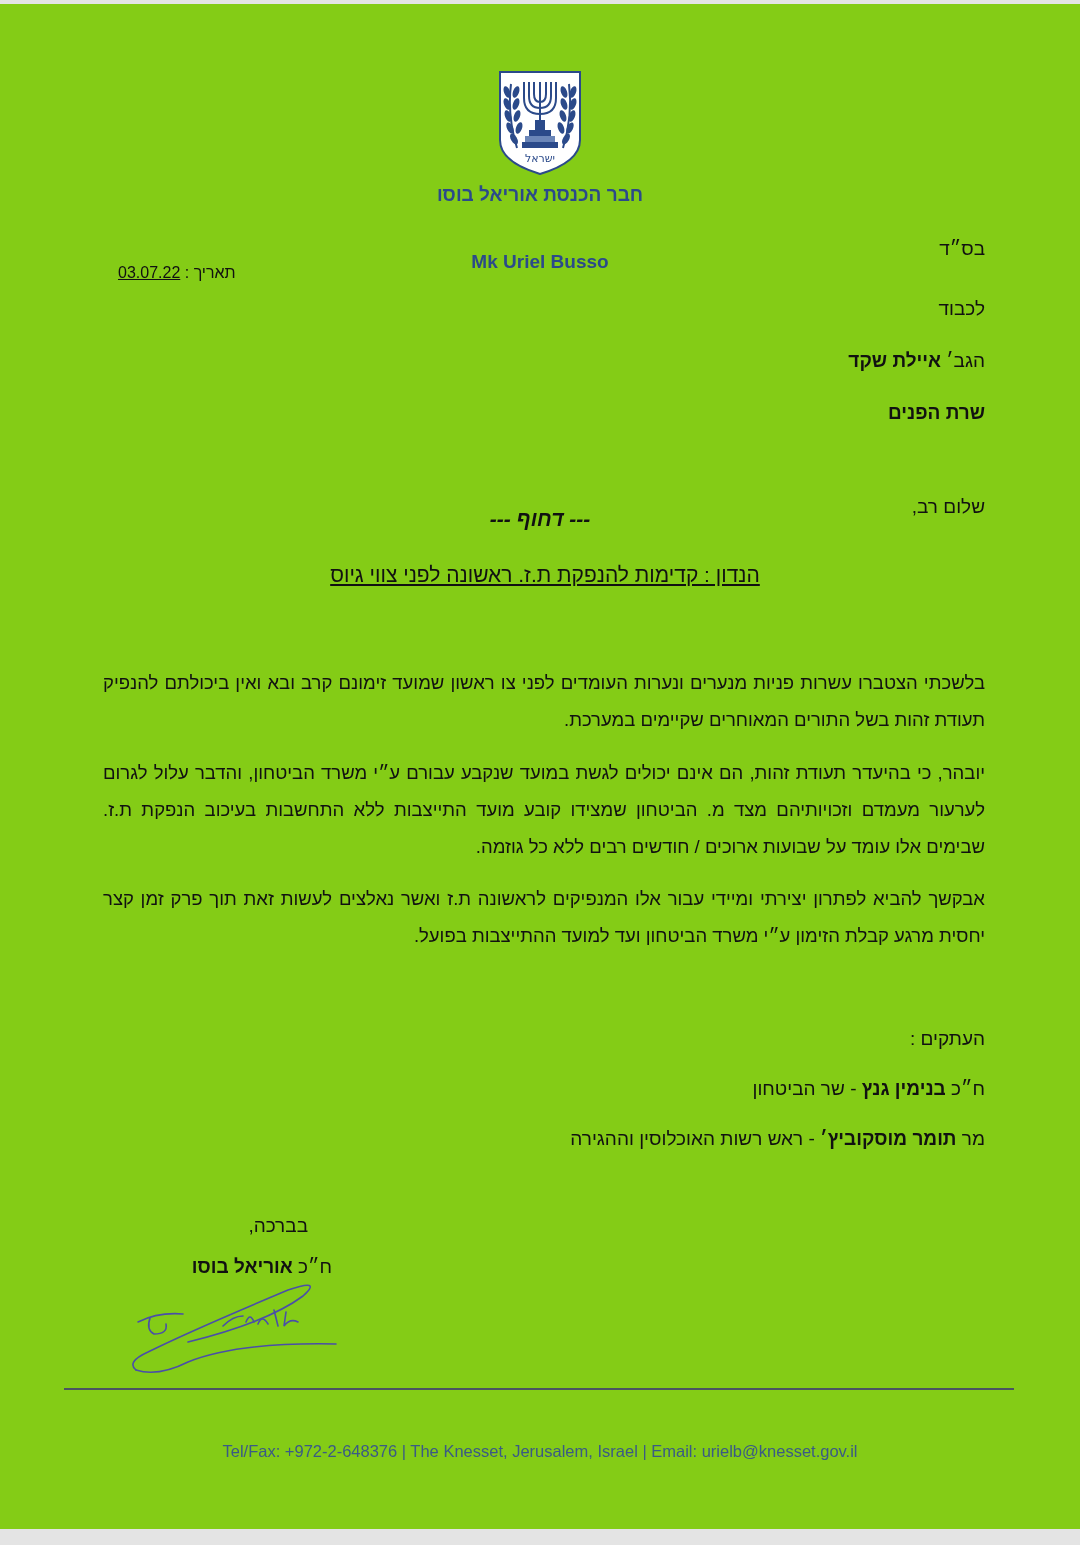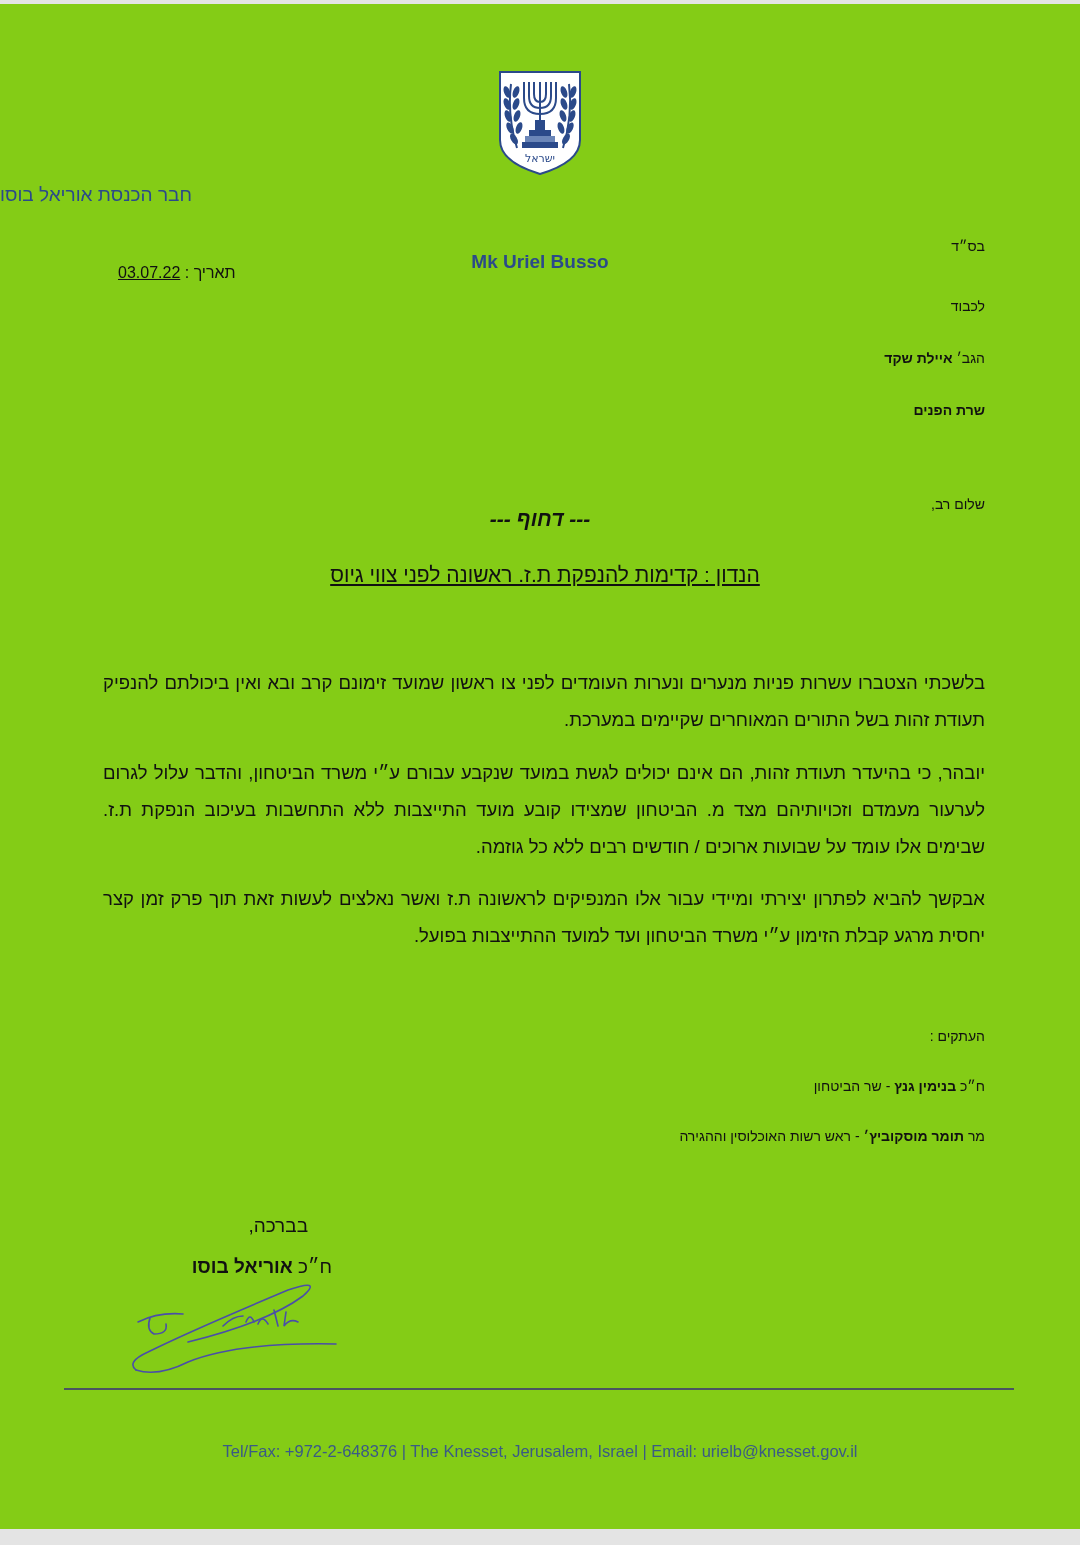--- a/index.html
+++ b/index.html
@@ -5,29 +5,29 @@
   html, body { margin:0; padding:0; }
   body {
     width:1080px; height:1545px; background:#e4e4e4; position:relative; overflow:hidden;
     font-family: "Liberation Sans", "DejaVu Sans", sans-serif; color:#111;
   }
   .page {
     position:absolute; left:0; top:4px; width:1080px; height:1525px; background:#84cc16;
   }
   .logo { position:absolute; left:497px; top:66px; width:86px; height:106px; }
   .mk-he {
-    position:absolute; left:0; width:1080px; top:180px; text-align:left;
-    color:#2b4a8a; font-weight:normal; font-size:19px; direction:rtl;
+    position:absolute; left:0; width:1080px; top:180px; text-align:center;
+    color:#2b4a8a; font-weight:bold; font-size:19px; direction:rtl;
     padding-right:0; box-sizing:border-box;
   }
   .mk-en {
     position:absolute; left:0; width:1080px; top:207px; text-align:center;
     color:#2b4a8a; font-weight:bold; font-size:19px;margin-top:40px;
   }
-  .rtl { direction:rtl; text-align:center; position:absolute; right:95px; font-size:14px; }
+  .rtl { direction:rtl; text-align:center; position:absolute; right:95px; font-size:19px; }
   .bsd { top:234px; }
   .date { position:absolute; left:118px; top:260px; font-size:16px; direction:rtl; }
   .date .val { text-decoration:underline; }
   .l1 { top:294px; }
   .l2 { top:346px; }
   .l3 { top:398px; font-weight:bold; }
   .l4 { top:450px;margin-top:42px; }
   b { font-weight:bold; }
   .urgent {
     position:absolute; left:0; width:1080px; top:503px; text-align:center;

